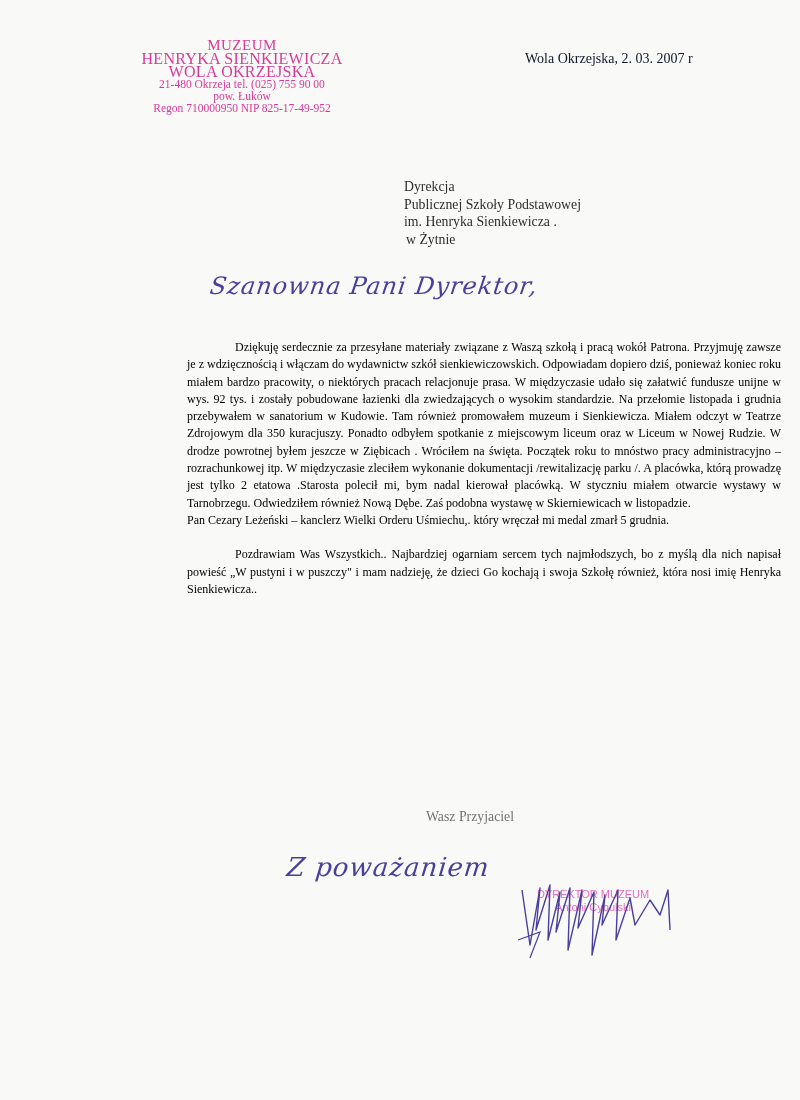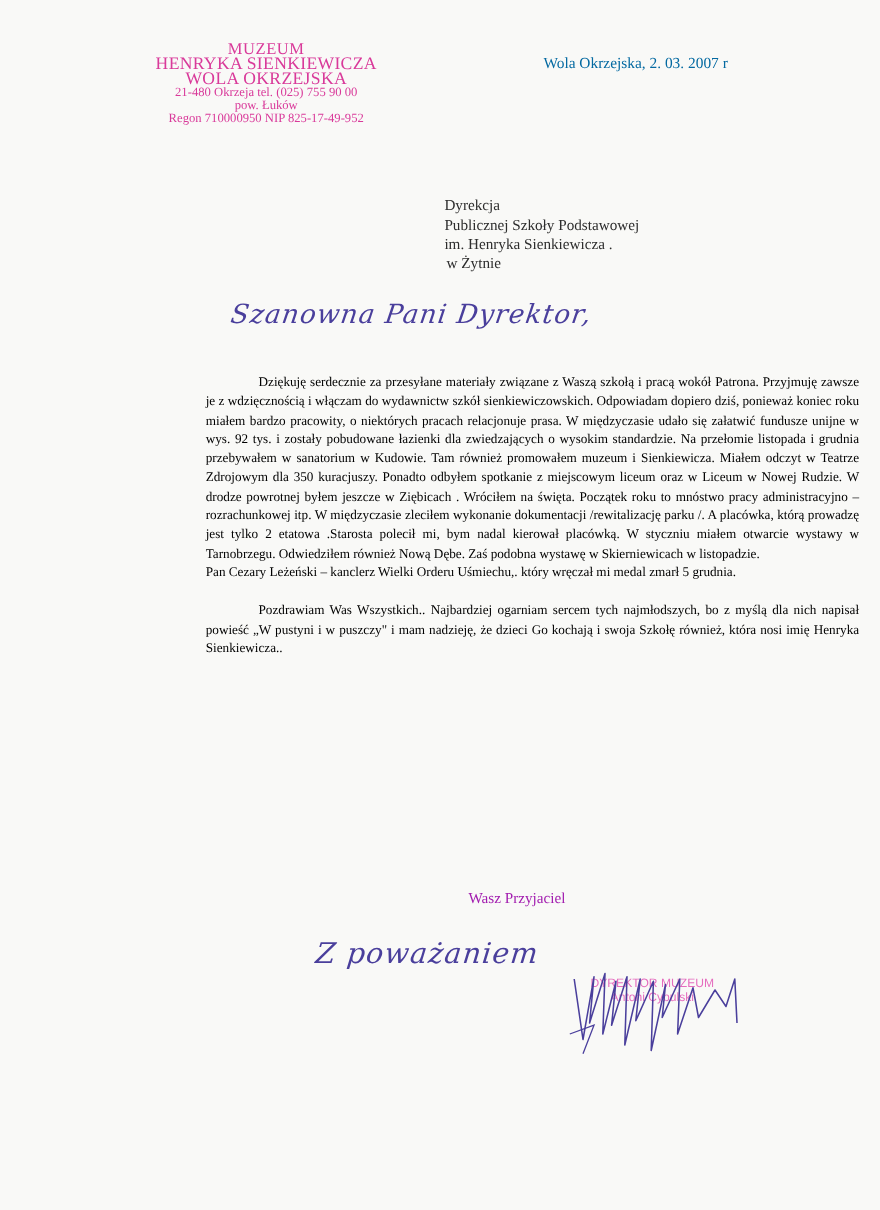--- a/index.html
+++ b/index.html
@@ -8,41 +8,41 @@
     font-family: "Liberation Serif", serif; color: #2a2a2a;
   }
   .stamp {
     position: absolute; left: 122px; top: 38px; width: 240px; text-align: center;
     color: #d93a9a; font-family: "Liberation Serif", serif; line-height: 12px;
   }
   .stamp .l1 { font-size: 15px; letter-spacing: 0.5px; line-height: 14px; }
   .stamp .l2, .stamp .l3 { font-size: 16px; letter-spacing: 0.3px; line-height: 13px; }
   .stamp .small { font-size: 11.5px; line-height: 12px; }
   .date {
-    position: absolute; left: 494px; top: 51px; font-size: 14px; color: #0369a1;
+    position: absolute; left: 525px; top: 51px; font-size: 14px; color: #0f172a;
   }
   .recipient {
     position: absolute; left: 390px; top: 178px; font-size: 13.8px; line-height: 17.5px; color: #2d2d2d;
   }
   .recipient div { white-space: nowrap; margin-left: 14px; }
   .hand {
     position: absolute; font-family: "DejaVu Serif", serif; font-style: italic; color: #4a3f9c;
     letter-spacing: 1px;
   }
   .salutation { left: 210px; top: 272px; font-size: 24px; transform: skewX(-8deg); }
   .body {
     position: absolute; left: 187px; top: 339px; width: 594px; font-size: 12px; line-height: 17.3px;
     color: #000000; text-align: justify;
   }
   .body p { margin: 0; text-indent: 48px; }
   .body p.noind { text-indent: 0; }
   .body p.gap { margin-top: 17px; }
   .closing {
     position: absolute; left: 340px; top: 808px; width: 260px; text-align: center;
-    font-size: 13.8px; line-height: 17.5px; color: #a21caf;
+    font-size: 13.8px; line-height: 17.5px; color: #737373;
   }
   .regards { left: 287px; top: 852px; font-size: 26px; transform: skewX(-6deg); }
   .sig-stamp {
     position: absolute; left: 523px; top: 888px; color: #e255b5; font-family: "Liberation Sans", sans-serif;
     font-size: 11px; line-height: 13px; text-align: center; width: 140px; opacity: 0.85;
   }
   .signature { position: absolute; left: 510px; top: 870px; }
 </style>
 </head>
 <body>

